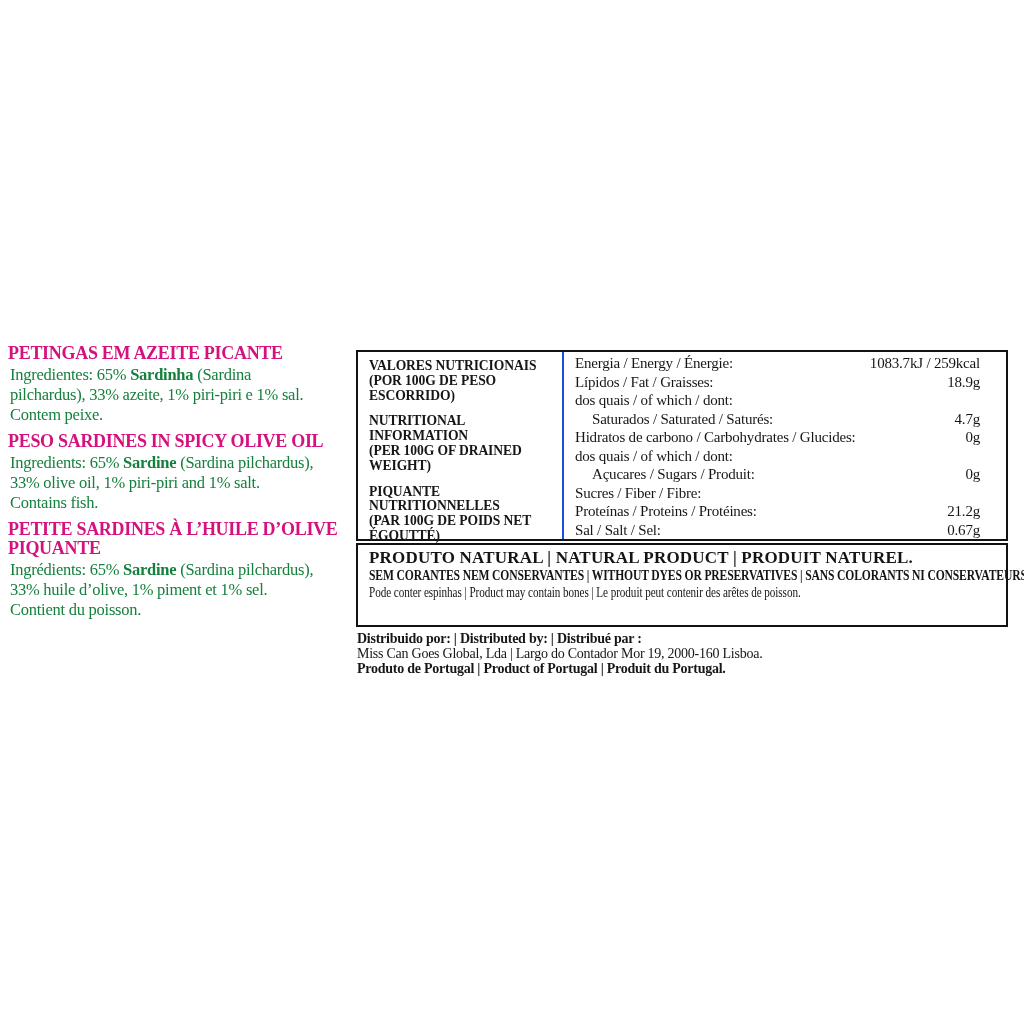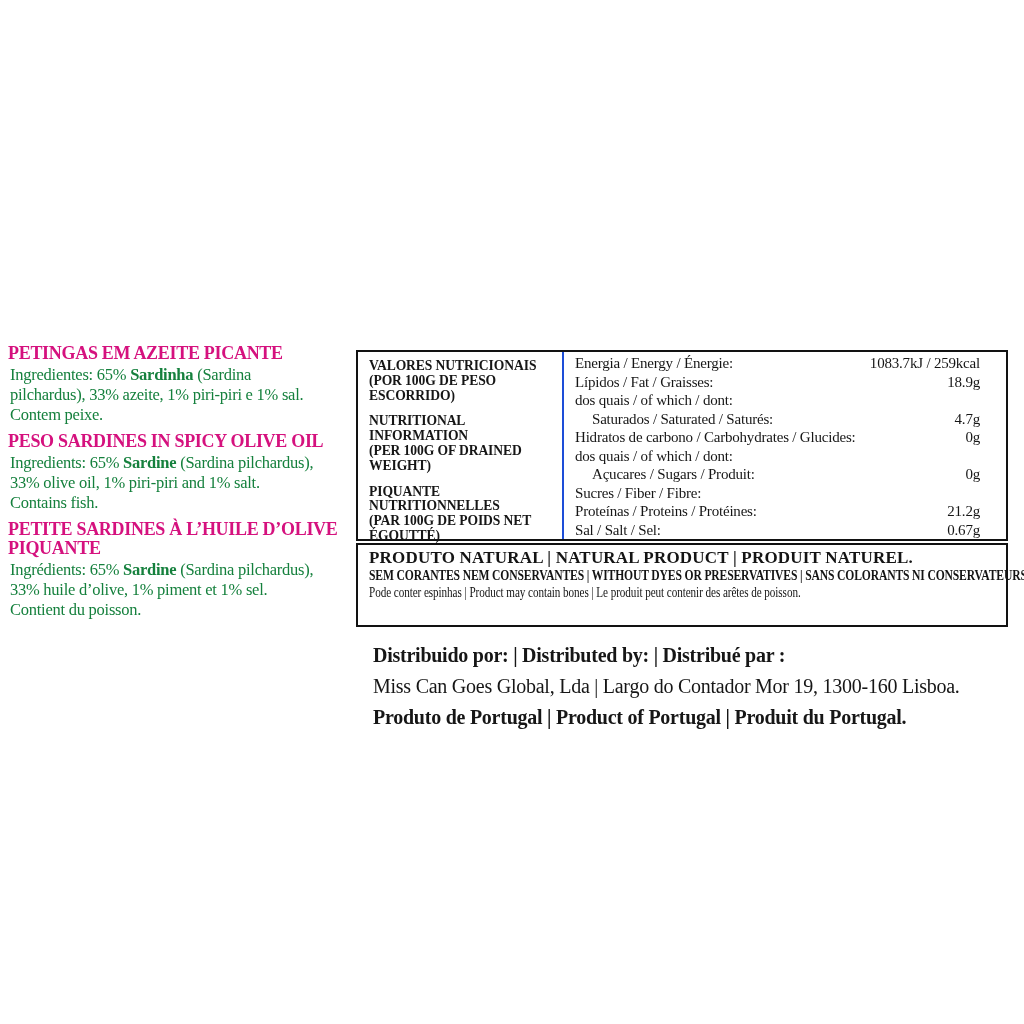--- a/index.html
+++ b/index.html
@@ -79,21 +79,21 @@
   .c2 span{display:inline-block;transform:scaleX(0.75);transform-origin:0 50%;
     font-size:15.5px;font-weight:700;letter-spacing:-0.2px;}
   .c3{line-height:15px;}
   .c3 span{display:inline-block;transform:scaleX(0.62);transform-origin:0 50%;
     font-size:13.5px;letter-spacing:-0.1px;}
   .c4{line-height:17px;}
   .c4 span{display:inline-block;transform:scaleX(0.72);transform-origin:0 50%;
     font-size:15.5px;letter-spacing:-0.1px;}
   
   .footer{position:absolute;left:357px;top:632px;width:660px;color:#161616;}
-  .footer p{margin:16px;font-size:20px;line-height:14.8px;letter-spacing:-0.25px;}
+  .footer p{margin:0;font-size:14px;line-height:14.8px;letter-spacing:-0.25px;}
   .f-bold{font-weight:700;}
 </style>
 </head>
 <body>
 
 <div class="canvas">
 
   <div class="left-col">
     <section>
       <h2 class="prod-heading">PETINGAS EM AZEITE PICANTE</h2>
@@ -175,17 +175,17 @@
   </div>
 
   <div class="claims">
     <p class="c1"><span>PRODUTO NATURAL | NATURAL PRODUCT | PRODUIT NATUREL.</span></p>
     <p class="c2"><span>SEM CORANTES NEM CONSERVANTES | WITHOUT DYES OR PRESERVATIVES | SANS COLORANTS NI CONSERVATEURS.</span></p>
     <p class="c4"><span>Pode conter espinhas | Product may contain bones | Le produit peut contenir des arêtes de poisson.</span></p>
   </div>
 
   <div class="footer">
     <p class="f-bold">Distribuido por: | Distributed by: | Distribué par :</p>
-    <p>Miss Can Goes Global, Lda | Largo do Contador Mor 19, 1300-160 Lisboa.</p>
+    <p>Miss Can Goes Global, Lda | Largo do Contador Mor 19, 2000-160 Lisboa.</p>
     <p class="f-bold">Produto de Portugal | Product of Portugal | Produit du Portugal.</p>
   </div>
 
 </div>
 
 </body></html>

